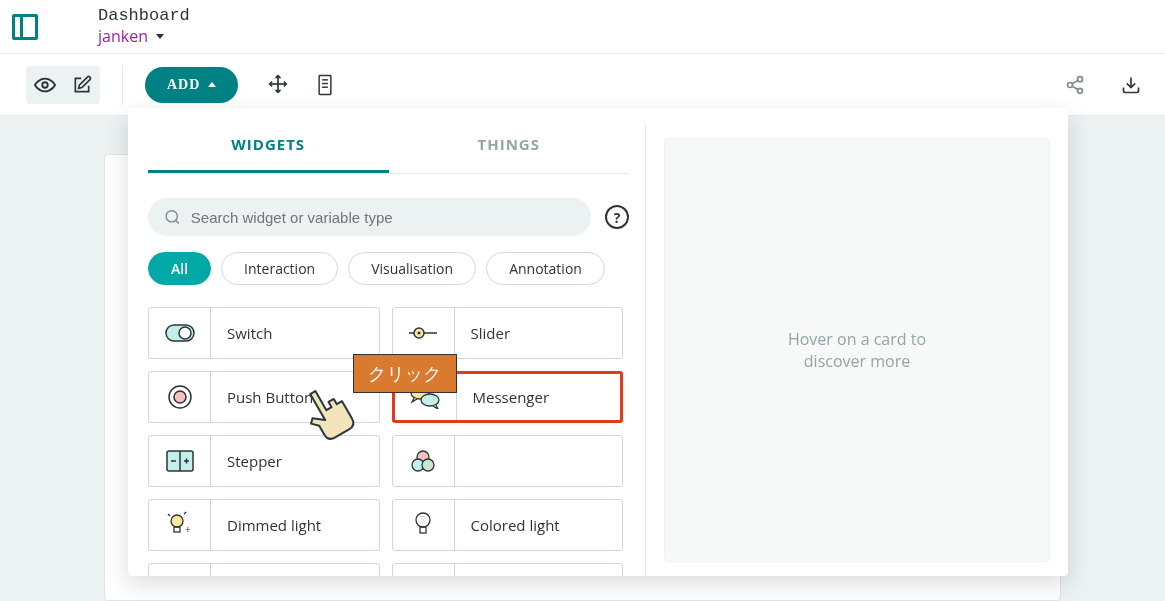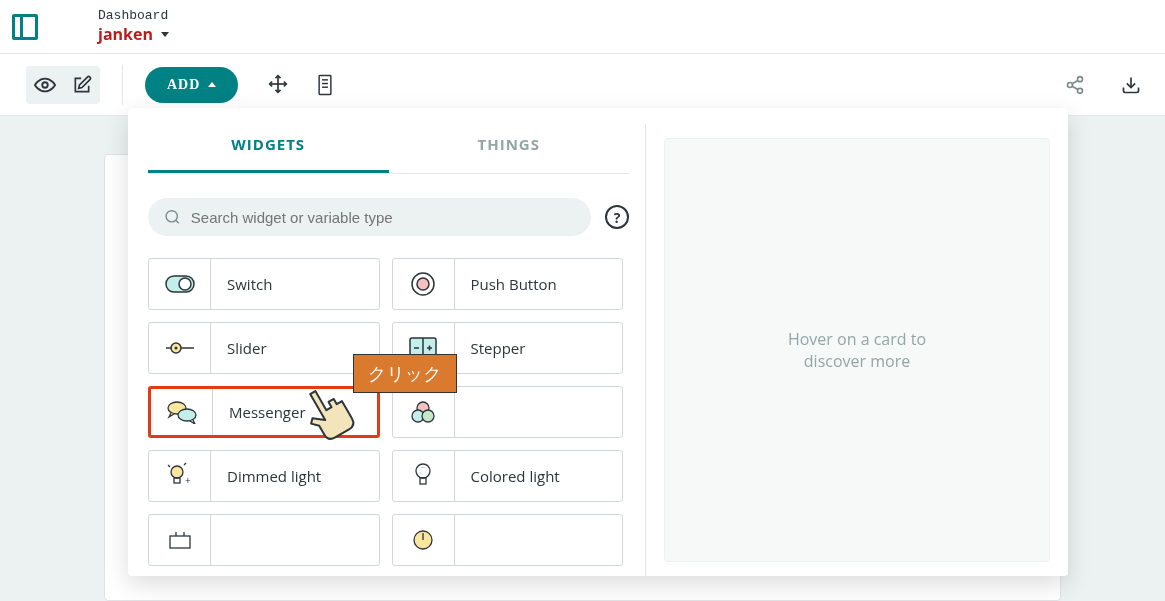--- a/index.html
+++ b/index.html
@@ -1,21 +1,21 @@
 <!DOCTYPE html>
 <html><head>
 <meta charset="utf-8">
 <style>
   * { box-sizing: border-box; margin: 0; padding: 0; }
   body { font-family: "Open Sans", -apple-system, BlinkMacSystemFont, "Segoe UI", Roboto, sans-serif; background: #fff; width: 1165px; height: 601px; overflow: hidden; color: #2c353a; }
   .top-header { height: 54px; border-bottom: 1px solid #e5e8eb; display: flex; align-items: center; padding: 0 12px; }
   .sidebar-toggle { width: 26px; height: 26px; border: 3px solid #008184; border-radius: 2px; position: relative; margin-right: 60px; }
   .sidebar-toggle::before { content: ""; position: absolute; left: 5px; top: 0; bottom: 0; width: 3px; background: #008184; }
-  .header-text .sub { font-size: 13px; color: #2c353a; font-family: "Courier New", monospace; }
-  .header-text .main { display: flex; align-items: center; font-size: 16px; font-weight: 700; color: #b91c1c; }
+  .header-text .sub { font-size: 17px; color: #2c353a; font-family: "Courier New", monospace; }
+  .header-text .main { display: flex; align-items: center; font-size: 16px; font-weight: 400; color: #a21caf; }
   .chevron-down { width: 0; height: 0; border-left: 4px solid transparent; border-right: 4px solid transparent; border-top: 5px solid #2c353a; margin-left: 8px; }
 
   .action-bar { height: 62px; border-bottom: 1px solid #e5e8eb; display: flex; align-items: center; padding-left: 26px; padding-right: 24px; }
   .view-mode { background: #ecf1f1; border-radius: 4px; padding: 8px 8px; display: flex; gap: 16px; align-items: center; }
   .view-icon { color: #2c353a; }
   .divider-v { width: 1px; height: 40px; background: #e5e8eb; margin: 0 22px; }
   .add-btn { background: #008184; color: #fff; font-weight: 700; font-size: 14px; letter-spacing: 1px; border: none; border-radius: 999px; padding: 10px 22px; display: flex; align-items: center; gap: 8px; cursor: pointer; font-family: Liberation Serif, serif; }
   .chevron-up-sm { width: 0; height: 0; border-left: 4px solid transparent; border-right: 4px solid transparent; border-bottom: 5px solid #fff; }
   .tool-icons { display: flex; gap: 28px; margin-left: 30px; }
   .right-icons { margin-left: auto; display: flex; gap: 36px; color: #7f8c8d; }
@@ -141,76 +141,82 @@
     <div class="search-row">
       <div class="search-box">
         <svg width="18" height="18" viewBox="0 0 24 24" fill="none" stroke="#7f8c8d" stroke-width="2" style="margin-right:10px">
             <circle cx="11" cy="11" r="8"></circle>
             <line x1="21" y1="21" x2="16.65" y2="16.65"></line>
           </svg>
         <input type="text" placeholder="Search widget or variable type" style="">
       </div>
       <div class="help-circle">?</div>
     </div>
+    <div class="filter-row">
+      <div class="pill active">All</div>
+      <div class="pill">Interaction</div>
+      <div class="pill">Visualisation</div>
+      <div class="pill">Annotation</div>
+    </div>
     <div class="widgets">
 
       <div class="widget-card">
         <div class="wicon">
           <svg width="30" height="18" viewBox="0 0 30 18">
               <rect x="1" y="1" width="28" height="16" rx="8" fill="#c4eeea" stroke="#2c353a" stroke-width="1.5"></rect>
               <circle cx="20" cy="9" r="6" fill="#fff" stroke="#2c353a" stroke-width="1.5"></circle>
             </svg>
         </div>
         <div class="wlabel">Switch</div>
-      </div>
-
-      <div class="widget-card">
-        <div class="wicon">
-          <svg width="26" height="26" viewBox="0 0 26 26">
-              <circle cx="13" cy="13" r="11" fill="none" stroke="#2c353a" stroke-width="1.5"></circle>
-              <circle cx="13" cy="13" r="6" fill="#f5c0c0" stroke="#2c353a" stroke-width="1.5"></circle>
-            </svg>
-        </div>
-        <div class="wlabel">Push Button</div>
       </div>
 
       <div class="widget-card">
         <div class="wicon">
           <svg width="30" height="14" viewBox="0 0 30 14">
               <line x1="1" y1="7" x2="29" y2="7" stroke="#2c353a" stroke-width="1.5"></line>
               <circle cx="11" cy="7" r="5" fill="#f9e79f" stroke="#2c353a" stroke-width="1.5"></circle>
               <circle cx="11" cy="7" r="1.5" fill="#2c353a"></circle>
             </svg>
         </div>
         <div class="wlabel">Slider</div>
+      </div>
+
+      <div class="widget-card">
+        <div class="wicon">
+          <svg width="26" height="26" viewBox="0 0 26 26">
+              <circle cx="13" cy="13" r="11" fill="none" stroke="#2c353a" stroke-width="1.5"></circle>
+              <circle cx="13" cy="13" r="6" fill="#f5c0c0" stroke="#2c353a" stroke-width="1.5"></circle>
+            </svg>
+        </div>
+        <div class="wlabel">Push Button</div>
+      </div>
+
+      <div class="widget-card highlight">
+        <div class="wicon">
+          <svg width="30" height="24" viewBox="0 0 30 24">
+              <ellipse cx="10" cy="8" rx="9" ry="6" fill="#f9e79f" stroke="#2c353a" stroke-width="1.3"></ellipse>
+              <path d="M4 13 L2 17 L7 14" fill="#f9e79f" stroke="#2c353a" stroke-width="1.3"></path>
+              <ellipse cx="20" cy="15" rx="9" ry="6" fill="#c4eeea" stroke="#2c353a" stroke-width="1.3"></ellipse>
+              <path d="M26 20 L28 24 L23 21" fill="#c4eeea" stroke="#2c353a" stroke-width="1.3"></path>
+            </svg>
+        </div>
+        <div class="wlabel">Messenger</div>
       </div>
 
       <div class="widget-card">
         <div class="wicon">
           <svg width="28" height="22" viewBox="0 0 28 22">
               <rect x="1" y="1" width="26" height="20" rx="2" fill="#c4eeea" stroke="#2c353a" stroke-width="1.5"></rect>
               <line x1="14" y1="1" x2="14" y2="21" stroke="#2c353a" stroke-width="1.5"></line>
               <line x1="5" y1="11" x2="10" y2="11" stroke="#2c353a" stroke-width="1.5"></line>
               <line x1="18" y1="11" x2="23" y2="11" stroke="#2c353a" stroke-width="1.5"></line>
               <line x1="20.5" y1="8.5" x2="20.5" y2="13.5" stroke="#2c353a" stroke-width="1.5"></line>
             </svg>
         </div>
         <div class="wlabel">Stepper</div>
-      </div>
-
-      <div class="widget-card highlight">
-        <div class="wicon">
-          <svg width="30" height="24" viewBox="0 0 30 24">
-              <ellipse cx="10" cy="8" rx="9" ry="6" fill="#f9e79f" stroke="#2c353a" stroke-width="1.3"></ellipse>
-              <path d="M4 13 L2 17 L7 14" fill="#f9e79f" stroke="#2c353a" stroke-width="1.3"></path>
-              <ellipse cx="20" cy="15" rx="9" ry="6" fill="#c4eeea" stroke="#2c353a" stroke-width="1.3"></ellipse>
-              <path d="M26 20 L28 24 L23 21" fill="#c4eeea" stroke="#2c353a" stroke-width="1.3"></path>
-            </svg>
-        </div>
-        <div class="wlabel">Messenger</div>
       </div>
 
       <div class="widget-card">
         <div class="wicon">
           <svg width="26" height="24" viewBox="0 0 26 24">
               <circle cx="13" cy="8" r="6" fill="#f5c0c0" stroke="#2c353a" stroke-width="1.3"></circle>
               <circle cx="8" cy="16" r="6" fill="#c4eeea" stroke="#2c353a" stroke-width="1.3"></circle>
               <circle cx="18" cy="16" r="6" fill="#c8e6c9" stroke="#2c353a" stroke-width="1.3"></circle>
             </svg>
         </div>

